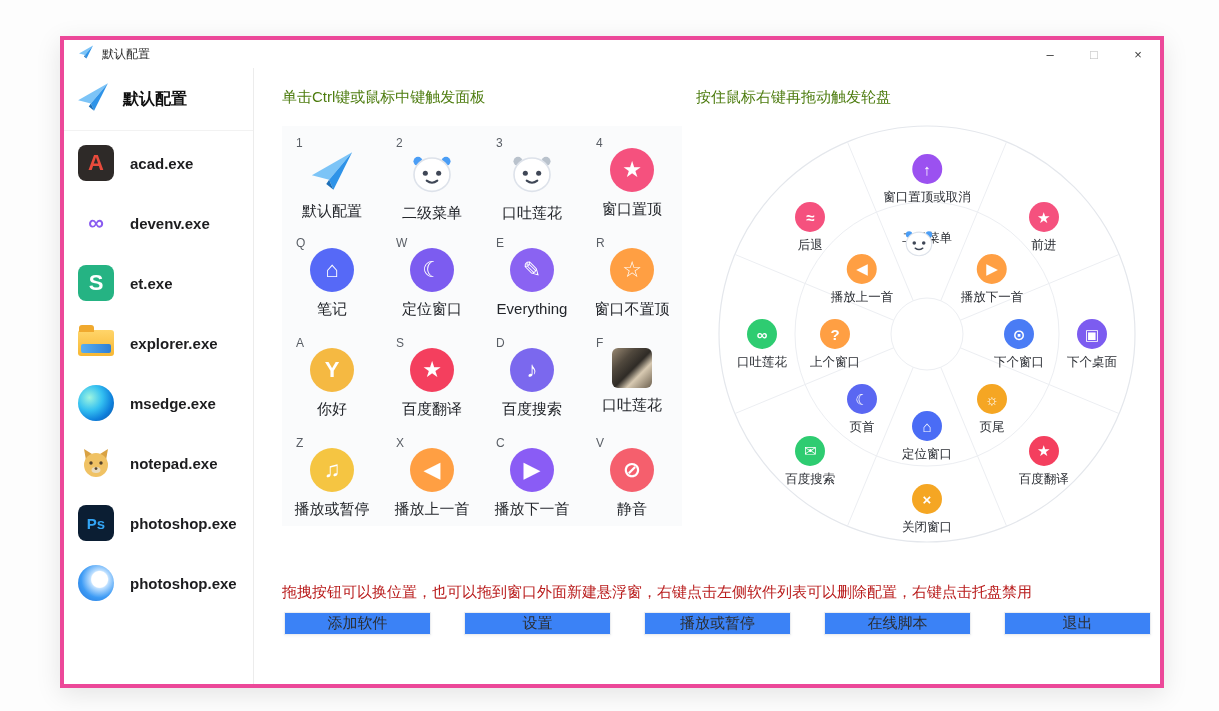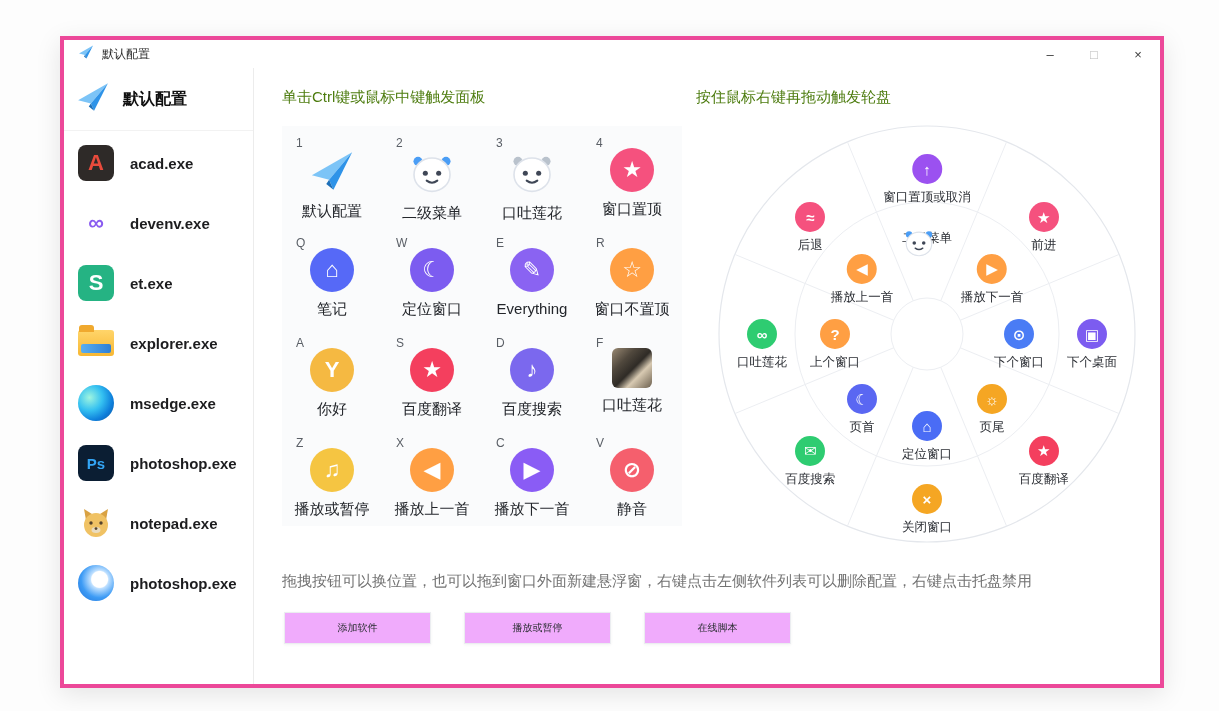--- a/index.html
+++ b/index.html
@@ -21,39 +21,39 @@
   .sb-header{display:flex;align-items:center;gap:13px;padding:12px 0 12px 12px;}
   .sb-header-label{font-size:16px;font-weight:bold;color:#101010;}
   .sb-list{border-top:1px solid #f2f2f2;padding-top:2px;}
   .sb-item{height:60px;display:flex;align-items:center;gap:16px;padding-left:14px;}
   .sb-label{font-size:15px;color:#1d1d1f;font-weight:bold;}
 
   
   .hint{position:absolute;font-size:15px;color:#4d7c0f;white-space:nowrap;}
   .hint-panel{left:218px;top:48px;}
   .hint-wheel{left:632px;top:48px;}
-  .footer-hint{left:218px;top:532px;color:#737373;}
+  .footer-hint{left:218px;top:543px;color:#b91c1c;}
 
   
   .grid-panel{position:absolute;left:218px;top:86px;width:400px;height:400px;background:#fafbfc;
               display:grid;grid-template-columns:repeat(4,1fr);grid-template-rows:repeat(4,1fr);}
   .cell{position:relative;display:flex;flex-direction:column;align-items:center;padding-top:22px;box-sizing:border-box;}
   .cell-key{position:absolute;left:14px;top:10px;font-size:12px;color:#5a5f66;}
   .cell-label{margin-top:8px;font-size:15px;color:#23262b;white-space:nowrap;}
 
   
   .wheel-wrap{position:absolute;left:653px;top:84px;width:420px;height:420px;}
   .wheel-wrap svg{position:absolute;left:0;top:0;}
   .wheel-item{position:absolute;display:flex;flex-direction:column;align-items:center;transform:translateX(-50%);}
   .wheel-label{margin-top:5px;font-size:12.5px;color:#2a2d33;white-space:nowrap;}
 
   
   .footer-buttons{position:absolute;left:220px;top:572px;display:flex;gap:33px;}
-  .ft-btn{width:147px;height:32px;background:#f0abfc;border:1px solid #ebedf0;box-shadow:0 1px 3px rgba(0,0,0,.05);
-          font-size:10px;color:#2b2e33;display:flex;align-items:center;justify-content:center;font-family:inherit;cursor:default;}
+  .ft-btn{width:147px;height:23px;background:#3b82f6;border:1px solid #ebedf0;box-shadow:0 1px 3px rgba(0,0,0,.05);
+          font-size:15px;color:#2b2e33;display:flex;align-items:center;justify-content:center;font-family:inherit;cursor:default;}
 
   
   .icon{display:inline-flex;align-items:center;justify-content:center;flex:none;}
   .cicon{border-radius:50%;color:#fff;font-weight:600;line-height:1;}
   .bdg{border-radius:8px;font-weight:700;line-height:1;}
   .photo{border-radius:6px;background:linear-gradient(135deg,#9a8a74 0%,#50483d 30%,#2f2b26 52%,#d8cab2 68%,#6b5f4e 100%);}
   .chrome{position:relative;border-radius:50%;background:conic-gradient(from -45deg,#ea4335 0deg 120deg,#34a853 120deg 240deg,#fbbc05 240deg 360deg);}
   .chrome::after{content:"";position:absolute;left:27%;top:27%;width:46%;height:46%;background:#4285f4;border:2px solid #fff;border-radius:50%;box-sizing:border-box;}
   .edge{border-radius:50%;background:radial-gradient(circle at 32% 35%,#9ff5e0 0%,#35c1f1 38%,#0d7edb 68%,#14518f 100%);}
   .qq{border-radius:50%;background:radial-gradient(circle at 60% 40%,#ffffff 0%,#ffffff 26%,#bfe0ff 30%,#3d9bf5 60%,#1f6fd6 100%);}
@@ -109,36 +109,36 @@
           </div>
           <div class="sb-item">
             <span class="icon folder" style="width: 36px; height: 26px;"></span>
             <span class="sb-label">explorer.exe</span>
           </div>
           <div class="sb-item">
             <span class="icon edge" style="height: 36px; width: 36px;"></span>
             <span class="sb-label">msedge.exe</span>
           </div>
           <div class="sb-item">
-            <span class="icon bdg" style="height: 36px; width: 36px; background: rgb(11, 30, 51); color: rgb(51, 165, 245); font-size: 15px;">Ps</span>
-            <span class="sb-label">photoshop.exe</span>
-          </div>
-          <div class="sb-item">
             <span class="icon">
               <svg width="36" height="36" viewBox="0 0 36 36">
                 <polygon points="6,4 14,9 8,15" fill="#d9a243"></polygon>
                 <polygon points="30,4 22,9 28,15" fill="#d9a243"></polygon>
                 <circle cx="18" cy="20" r="12" fill="#f0c264"></circle>
                 <circle cx="13" cy="18" r="1.7" fill="#55432c"></circle>
                 <circle cx="23" cy="18" r="1.7" fill="#55432c"></circle>
                 <ellipse cx="18" cy="25" rx="4.5" ry="3" fill="#e9dcc0"></ellipse>
                 <circle cx="18" cy="23.6" r="1.4" fill="#55432c"></circle>
               </svg>
             </span>
             <span class="sb-label">notepad.exe</span>
+          </div>
+          <div class="sb-item">
+            <span class="icon bdg" style="height: 36px; width: 36px; background: rgb(11, 30, 51); color: rgb(51, 165, 245); font-size: 15px;">Ps</span>
+            <span class="sb-label">photoshop.exe</span>
           </div>
           <div class="sb-item">
             <span class="icon qq" style="height: 36px; width: 36px;"></span>
             <span class="sb-label">photoshop.exe</span>
           </div>
         </div>
     </div>
 
     <div class="hint hint-panel">单击Ctrl键或鼠标中键触发面板</div>
     <div class="hint hint-wheel">按住鼠标右键再拖动触发轮盘</div>
@@ -335,18 +335,20 @@
         </div>
         <div class="wheel-item" style="left: 144.946px; top: 129.946px;">
           <span class="icon cicon" style="height: 30px; width: 30px; background: rgb(255, 159, 67); font-size: 15px;">◀</span>
           <span class="wheel-label">播放上一首</span>
         </div>
       </div>
 
     <div class="hint footer-hint">拖拽按钮可以换位置，也可以拖到窗口外面新建悬浮窗，右键点击左侧软件列表可以删除配置，右键点击托盘禁用</div>
     <div class="footer-buttons" id="footer-buttons">
         <button class="ft-btn">添加软件</button>
+        <button class="ft-btn">设置</button>
         <button class="ft-btn">播放或暂停</button>
         <button class="ft-btn">在线脚本</button>
+        <button class="ft-btn">退出</button>
       </div>
 
   </div>
 </div>
 
 </body></html>

